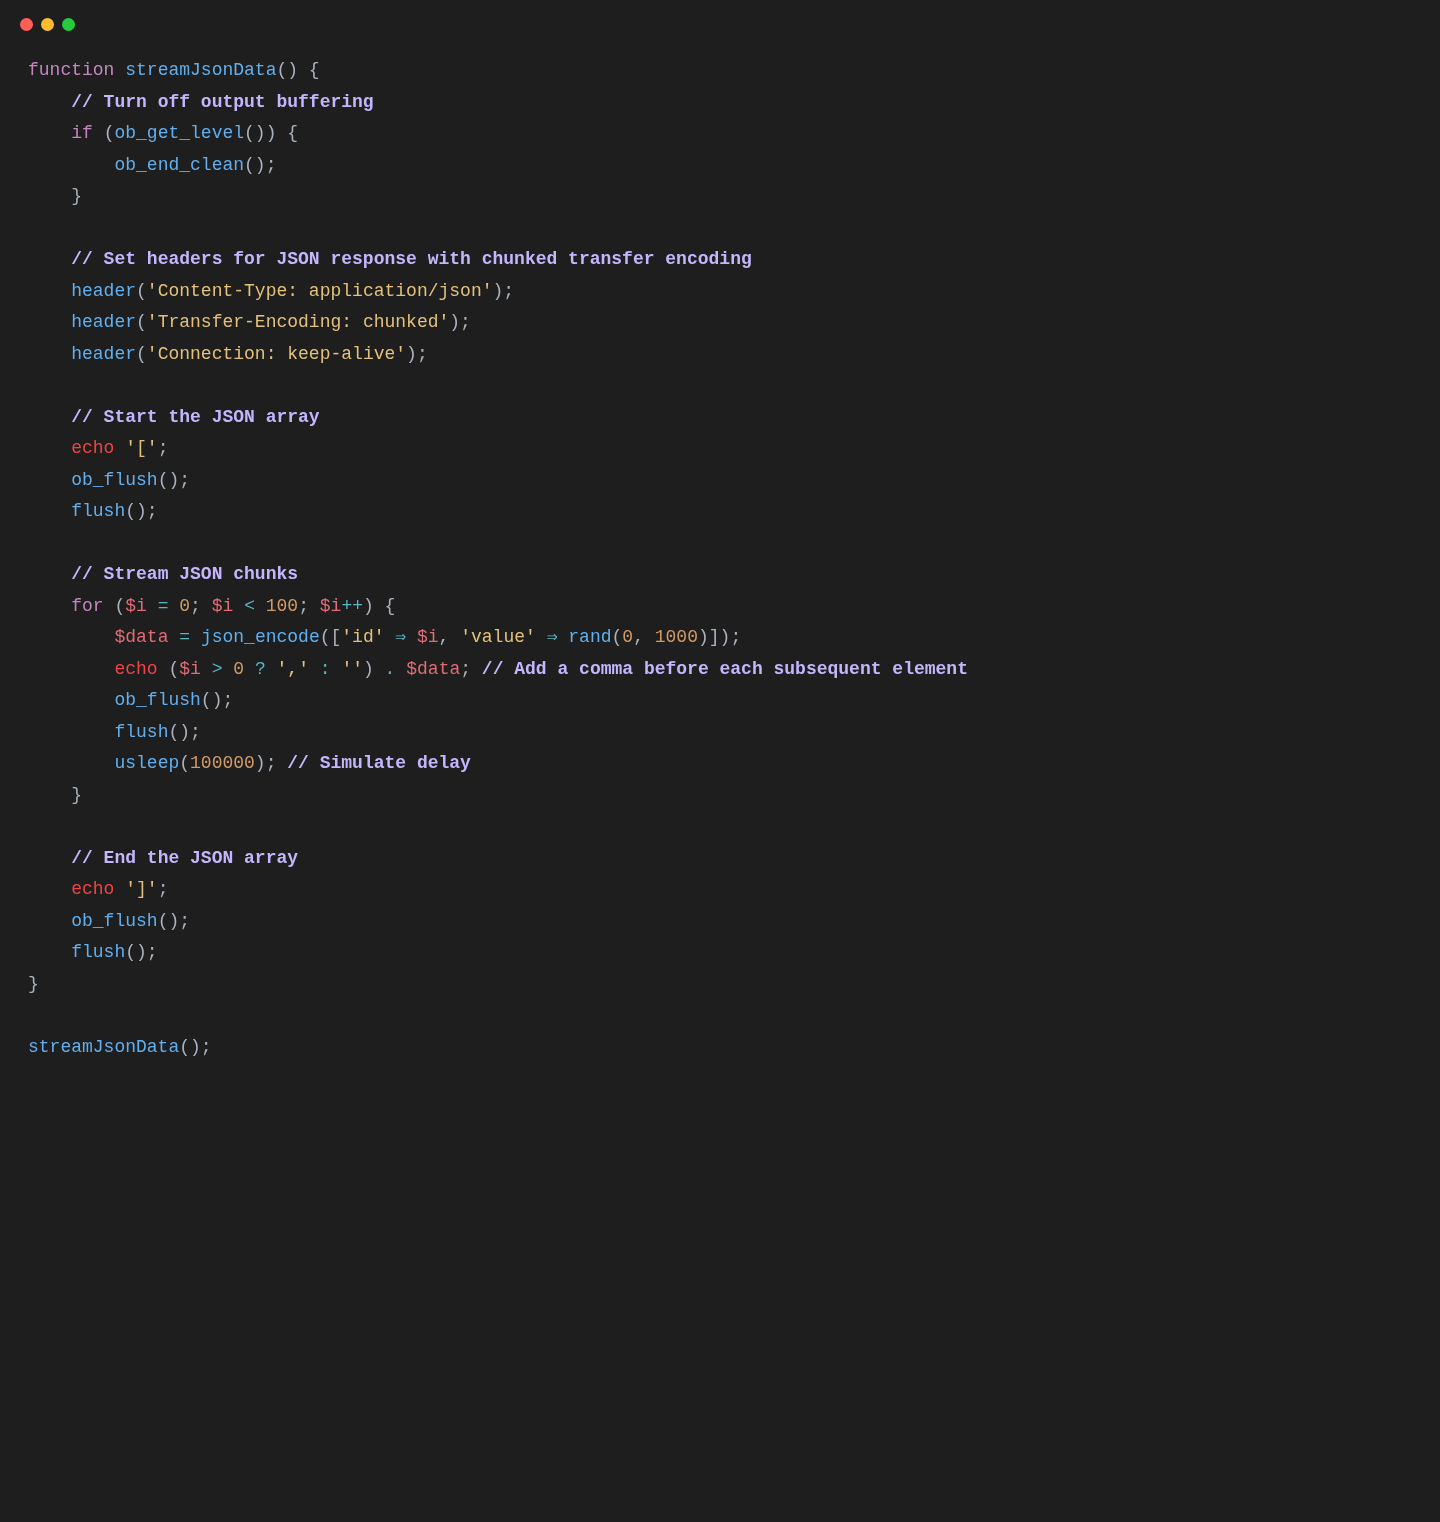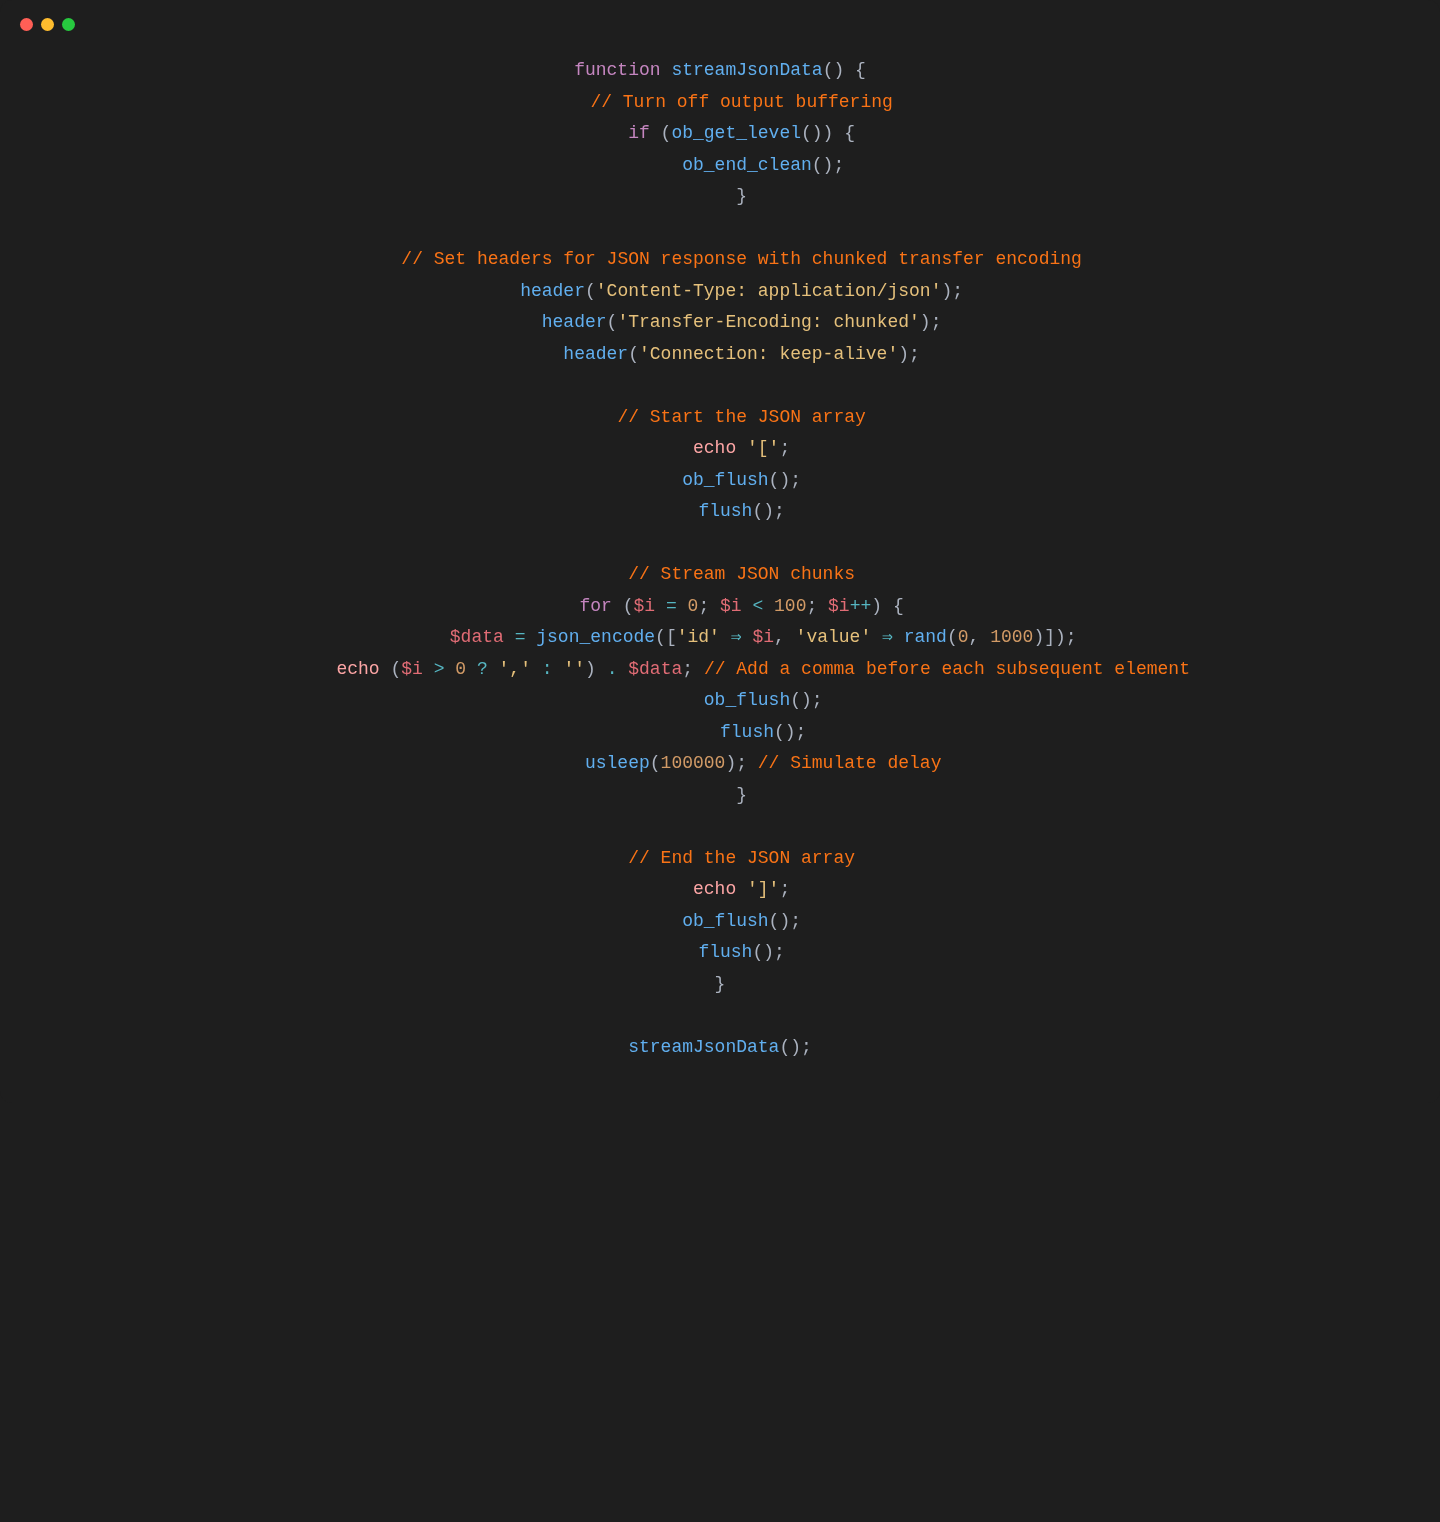--- a/index.html
+++ b/index.html
@@ -36,33 +36,32 @@
     .traffic-light.green { background: #27c93f; }
     .code-area {
       padding: 14px 28px 40px 28px;
       color: #d4d4d4;
       white-space: pre;
       font-variant-ligatures: contextual;
     }
     .line {
       display: block;
       min-height: 1.75em;
-      text-align: center;
     }
     .tok-keyword { color: #c586c0; }
     .tok-function { color: #61afef; }
-    .tok-comment { color: #f97316; }
+    .tok-comment { color: #c4b5fd; font-weight: bold; }
     .tok-string { color: #e5c07b; font-family: Liberation Mono, monospace; }
     .tok-variable { color: #e06c75; }
     .tok-number { color: #d19a66; }
     .tok-paren { color: #abb2bf; }
     .tok-operator { color: #56b6c2; }
     .tok-default { color: #abb2bf; }
     .tok-arrow { color: #56b6c2; }
-    .tok-echo { color: #fca5a5; }
+    .tok-echo { color: #ef4444; }
   </style>
 </head>
 <body>
 
 <div class="window">
   <div class="titlebar">
     <div class="traffic-light red"></div>
     <div class="traffic-light yellow"></div>
     <div class="traffic-light green"></div>
   </div>

